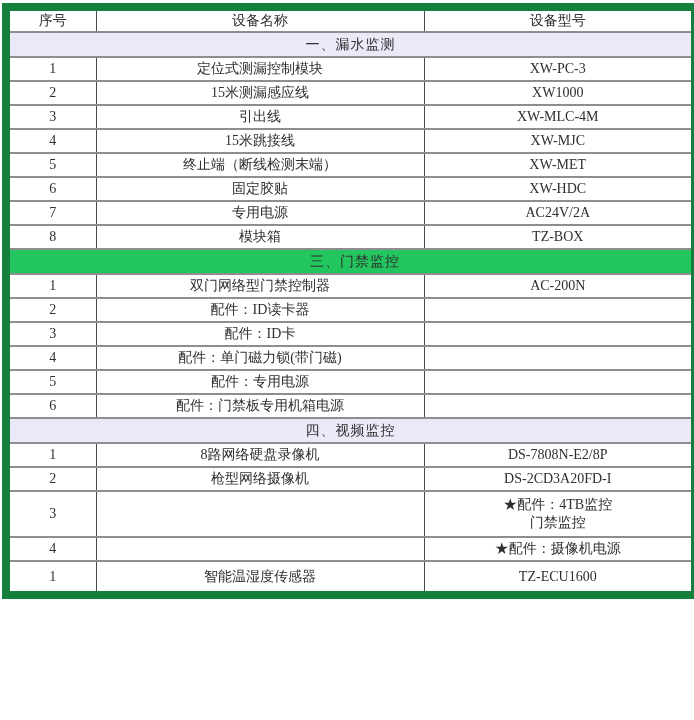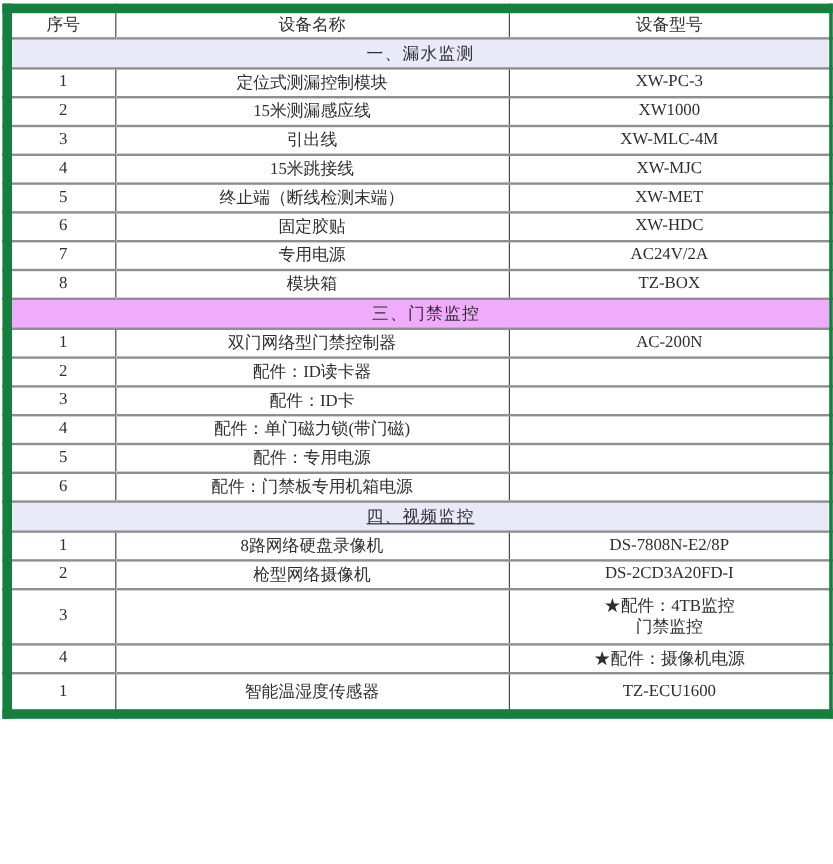--- a/index.html
+++ b/index.html
@@ -105,21 +105,21 @@
           <td>7</td>
           <td>专用电源</td>
           <td>AC24V/2A</td>
         </tr>
         <tr class="data-row">
           <td>8</td>
           <td>模块箱</td>
           <td>TZ-BOX</td>
         </tr>
         <tr class="section-row">
-          <td class="section-cell" colspan="3" style="background: #f0abfc; padding-left: 11px;">三、门禁监控</td>
+          <td class="section-cell" colspan="3" style="background: #22c55e; padding-left: 11px;">三、门禁监控</td>
         </tr>
         <tr class="data-row">
           <td>1</td>
           <td>双门网络型门禁控制器</td>
           <td>AC-200N</td>
         </tr>
         <tr class="data-row">
           <td>2</td>
           <td>配件：ID读卡器</td>
           <td></td>
@@ -138,21 +138,21 @@
           <td>5</td>
           <td>配件：专用电源</td>
           <td></td>
         </tr>
         <tr class="data-row">
           <td>6</td>
           <td>配件：门禁板专用机箱电源</td>
           <td></td>
         </tr>
         <tr class="section-row">
-          <td class="section-cell" colspan="3" style="background: rgb(233, 233, 248); text-decoration: underline;">四、视频监控</td>
+          <td class="section-cell" colspan="3" style="background: rgb(233, 233, 248);">四、视频监控</td>
         </tr>
         <tr class="data-row">
           <td>1</td>
           <td>8路网络硬盘录像机</td>
           <td>DS-7808N-E2/8P</td>
         </tr>
         <tr class="data-row">
           <td>2</td>
           <td>枪型网络摄像机</td>
           <td>DS-2CD3A20FD-I</td>

